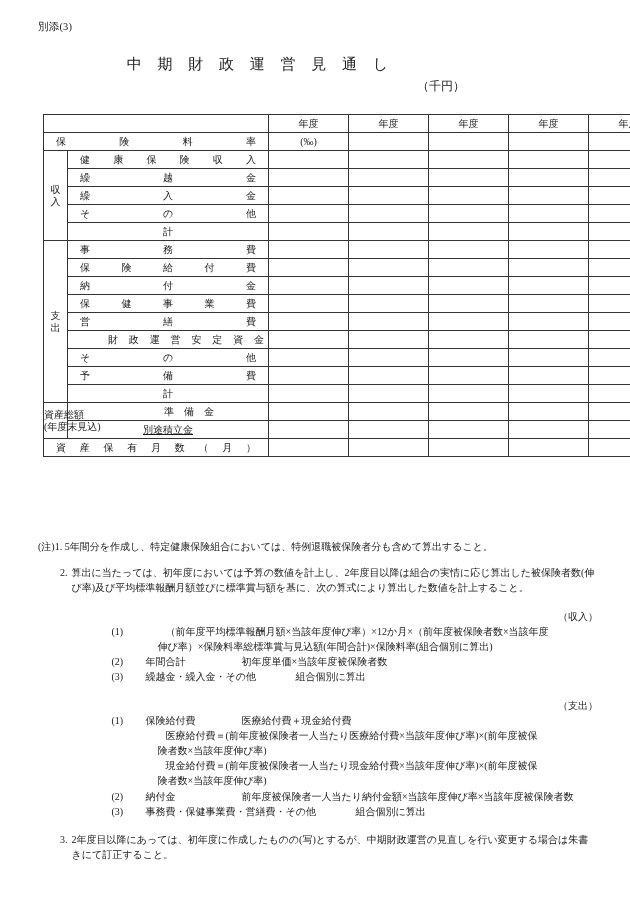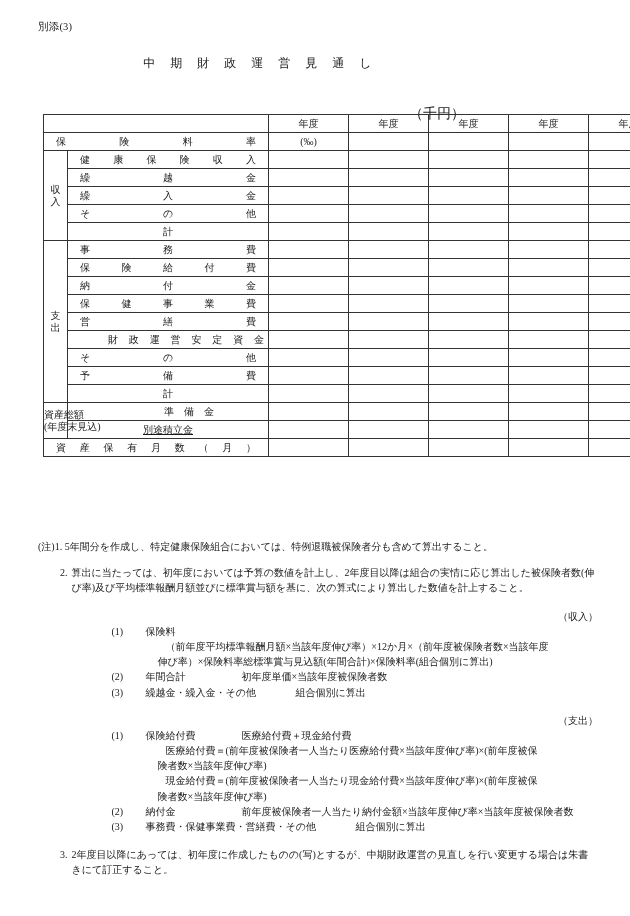--- a/index.html
+++ b/index.html
@@ -31,30 +31,30 @@
     font-size: 10.5px;
     letter-spacing: 0.2px;
     white-space: nowrap;
   }
   .doc-title {
     position: absolute;
     left: 0;
     right: 0;
     top: 55px;
     text-align: center;
-    font-size: 12px;
+    font-size: 15px;
     letter-spacing: 6px;
     padding-left: 14px;
     white-space: nowrap;
   }
   .unit-note {
     position: absolute;
     right: 42px;
-    top: 105px;
-    font-size: 14px;
+    top: 78px;
+    font-size: 12px;
     white-space: nowrap;
   }
 
   
   .grid {
     position: absolute;
     left: 43px;
     top: 114px;
     width: 545px;
     border-collapse: collapse;
@@ -393,21 +393,20 @@
         <p style="padding-left:4px">算出に当たっては、初年度においては予算の数値を計上し、2年度目以降は組合の実情に応じ算出した被保険者数(伸び率)及び平均標準報酬月額並びに標準賞与額を基に、次の算式により算出した数値を計上すること。</p>
 
         <div class="sec-gap"></div>
 
         <div class="sec-block">
           <p class="sec-title">（収入）</p>
 
           <div class="item-row">
             <span class="item-num">(1)</span>
             <div class="item-text">
-              <p>保険料</p>
               <p class="formula">（前年度平均標準報酬月額×当該年度伸び率）×12か月×（前年度被保険者数×当該年度</p>
               <p class="formula-cont">伸び率）×保険料率総標準賞与見込額(年間合計)×保険料率(組合個別に算出)</p>
             </div>
           </div>
 
           <div class="item-row">
             <span class="item-num">(2)</span>
             <div class="item-text">
               <p><span class="item-name">年間合計</span><span>初年度単価×当該年度被保険者数</span></p>
             </div>

